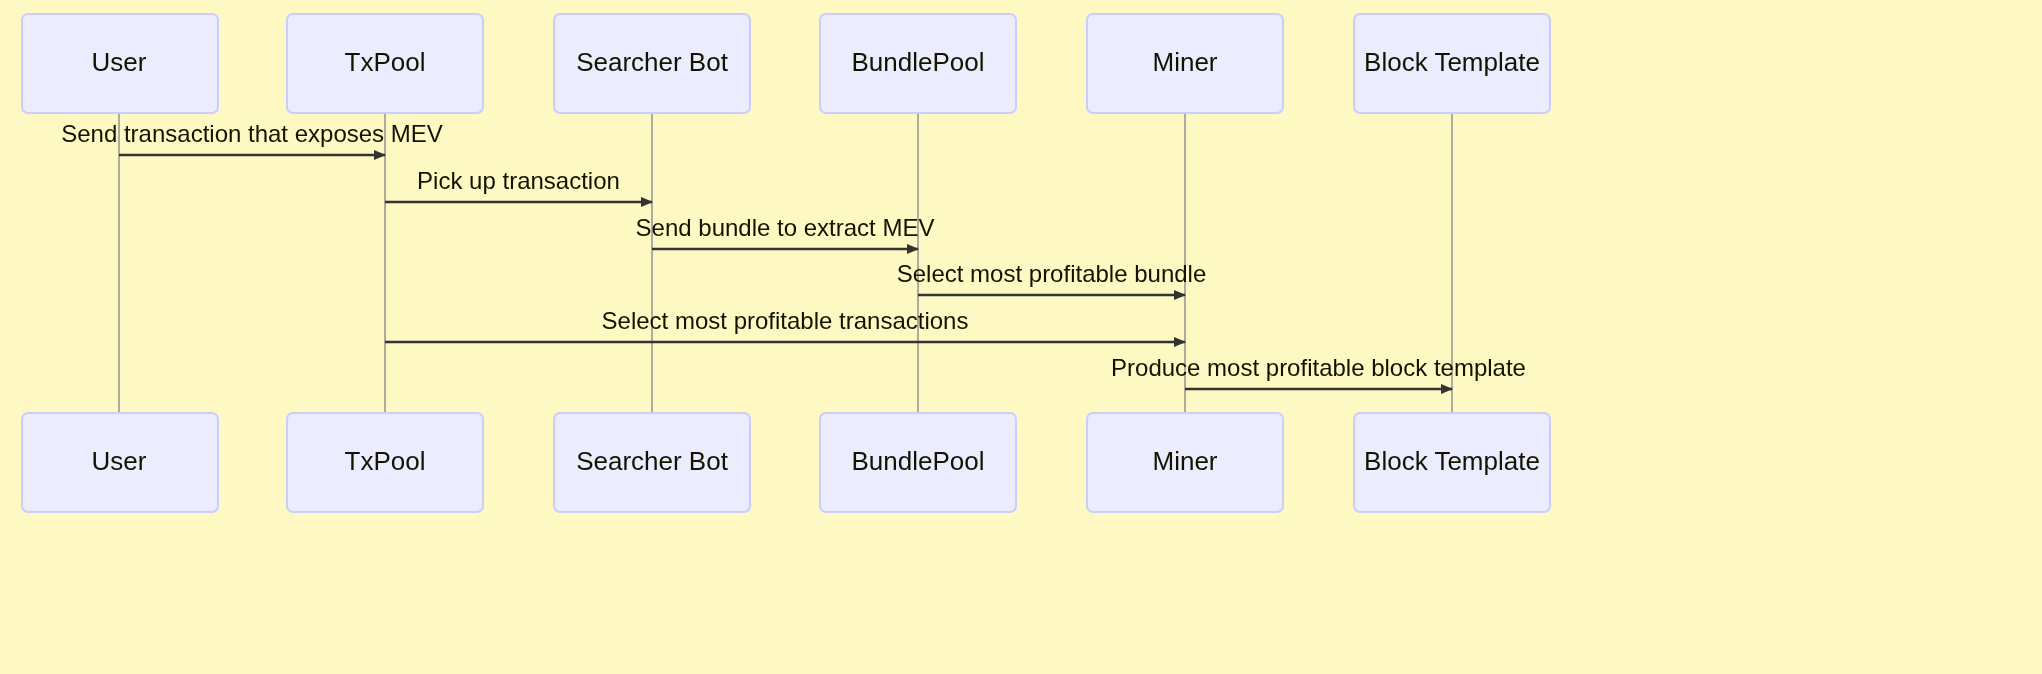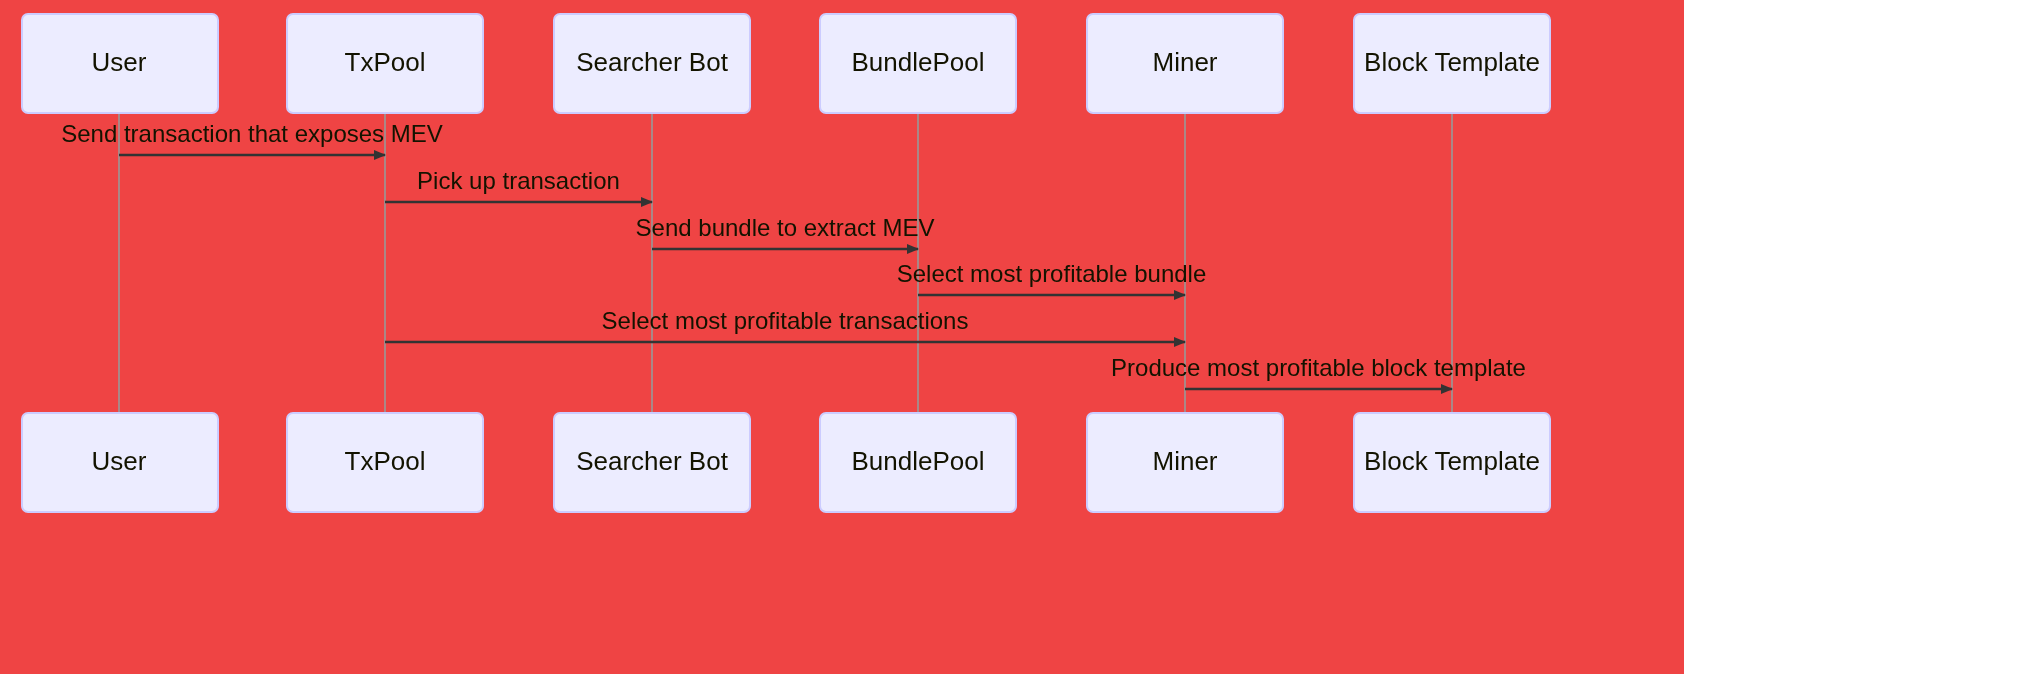--- a/index.html
+++ b/index.html
@@ -5,23 +5,23 @@
   html, body {
     margin: 0;
     padding: 0;
     background: #ffffff;
   }
   body {
     font-family: "Liberation Sans", "DejaVu Sans", sans-serif;
   }
   #diagram-root {
     position: relative;
-    width: 1684px;
+    width: 2042px;
     height: 674px;
-    background: #ef4444;
+    background: #fef9c3;
     overflow: hidden;
   }
   svg#sequence-svg {
     position: absolute;
     left: 0;
     top: 0;
     width: 2042px;
     height: 674px;
     display: block;
   }

